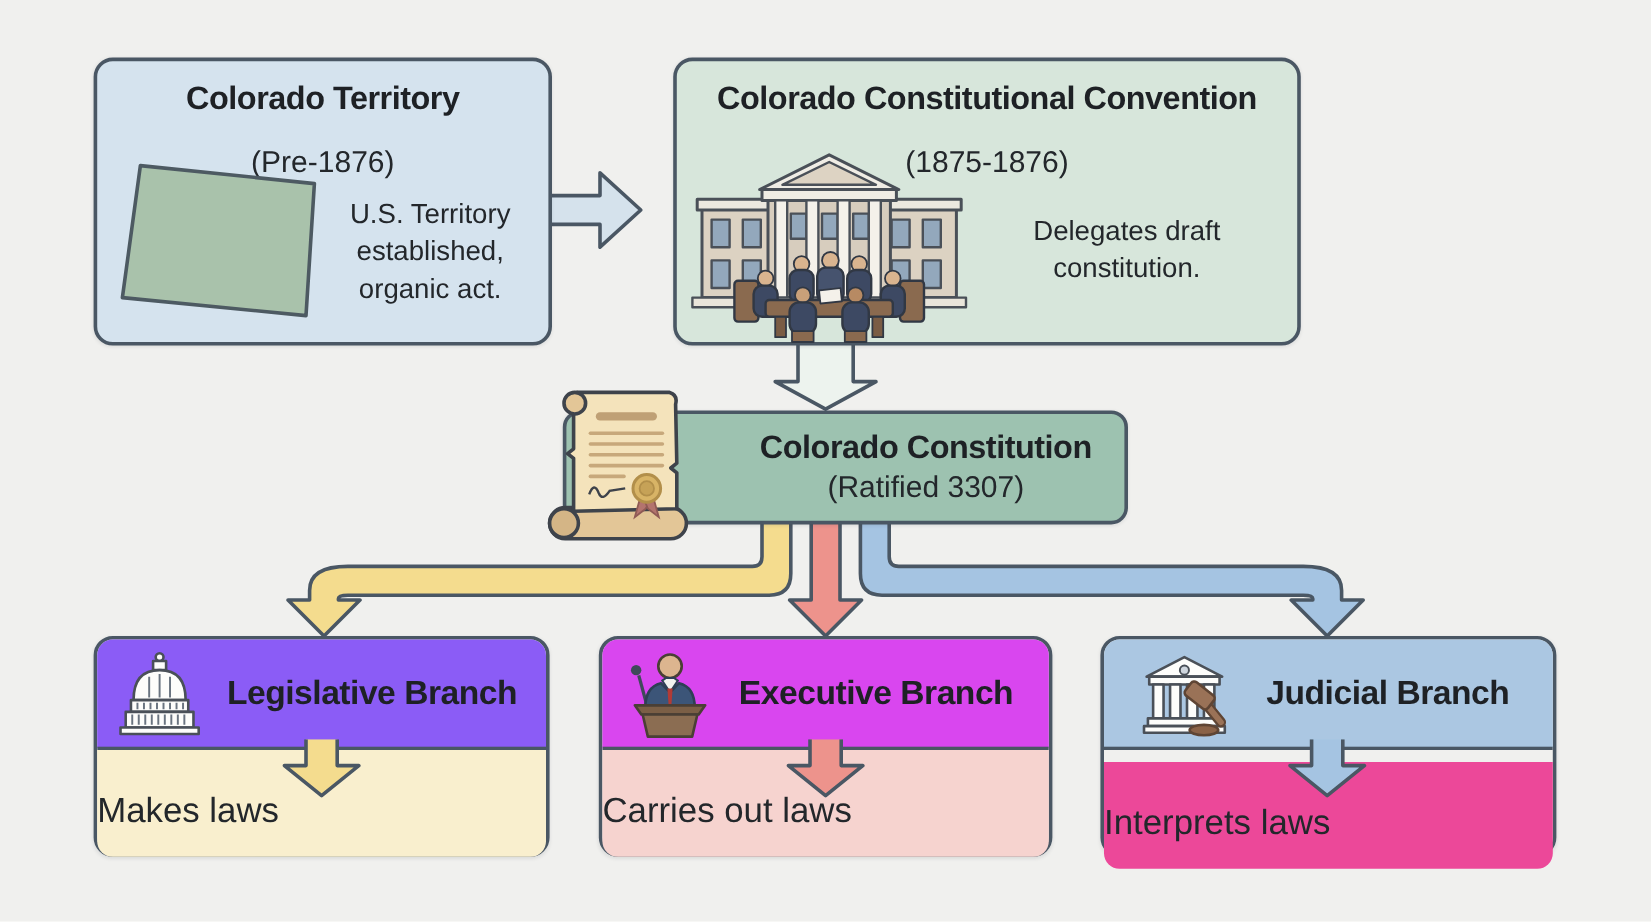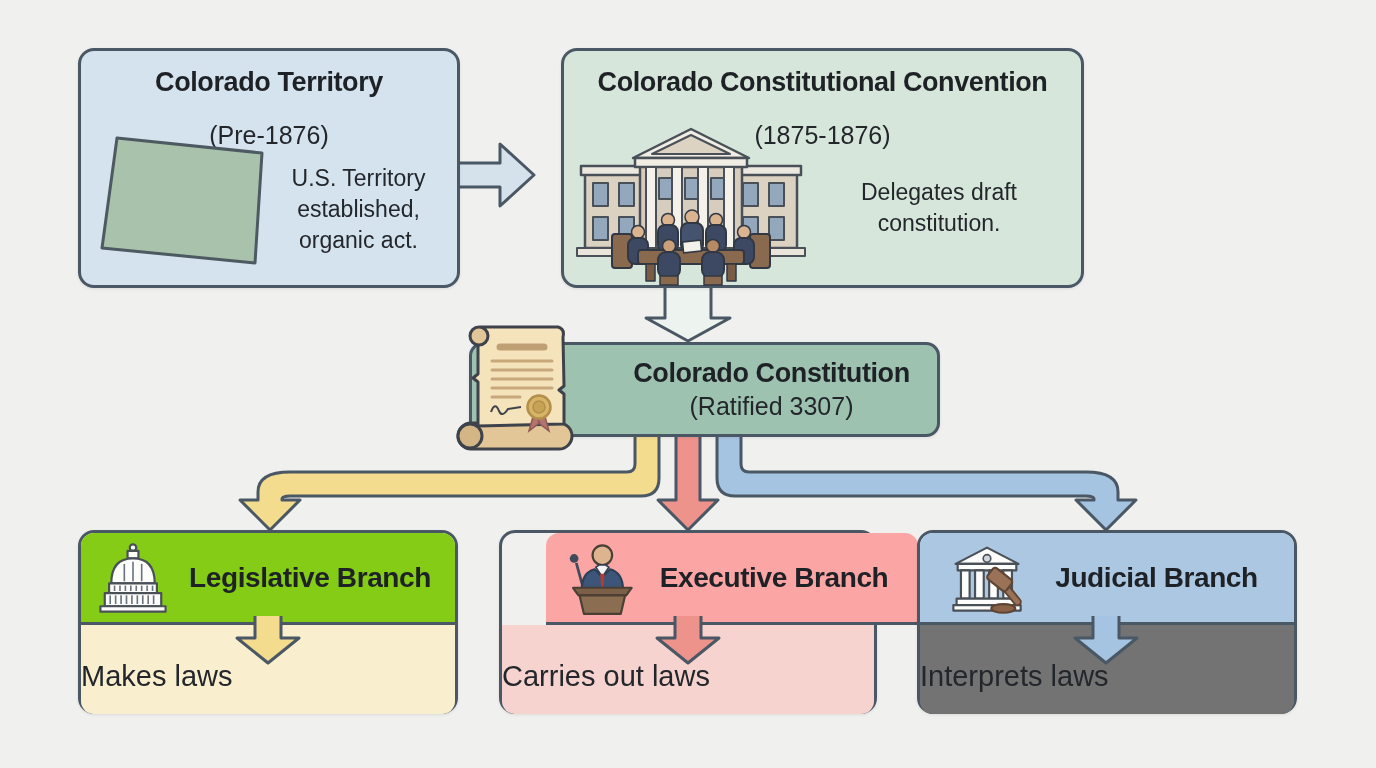--- a/index.html
+++ b/index.html
@@ -159,21 +159,21 @@
       <line x1="44" y1="77" x2="72" y2="77"></line>
     </g>
     <path d="M 43,92 q 4,-11 8,-1 q 3,7 9,-2 l 13,-2" fill="none" stroke="#3e434b" stroke-width="2"></path>
     <polygon points="86,93 81,111 90,104 94,97" fill="#b3746e" stroke="#8f5a55" stroke-width="1.5"></polygon>
     <polygon points="96,93 101,111 92,104 89,97" fill="#b3746e" stroke="#8f5a55" stroke-width="1.5"></polygon>
     <circle cx="91" cy="87" r="11.5" fill="#d8b466" stroke="#b28f4a" stroke-width="2.5"></circle>
     <circle cx="91" cy="87" r="6" fill="#c6a257" stroke="#b28f4a" stroke-width="1.5"></circle>
   </svg>
 
   <div class="branch branch-legislative">
-    <div class="branch-header" style="background-color: #84cc16;">
+    <div class="branch-header" style="background-color: #8b5cf6;">
       <svg class="icon" viewBox="0 0 70 70">
         <g fill="#fdfdfb" stroke="#4a5058" stroke-width="2" stroke-linejoin="round">
           <circle cx="35" cy="7" r="3"></circle>
           <rect x="30" y="10" width="10" height="7"></rect>
           <path d="M 15,40 Q 15,17 35,17 Q 55,17 55,40 Z"></path>
           <rect x="13" y="40" width="44" height="9"></rect>
           <rect x="9" y="49" width="52" height="12"></rect>
           <rect x="5" y="61" width="60" height="5"></rect>
         </g>
         <g stroke="#6a7480" stroke-width="1.5">
@@ -200,21 +200,21 @@
         </g>
       </svg>
       <div class="branch-name">Legislative Branch</div>
     </div>
     <div class="branch-body" style="background-color: rgb(249, 239, 206);">
       <div class="branch-func">Makes laws</div>
     </div>
   </div>
 
   <div class="branch branch-executive">
-    <div class="branch-header" style="background-color: #fca5a5; margin-left: 44px;">
+    <div class="branch-header" style="background-color: #d946ef;">
       <svg class="icon" viewBox="0 0 70 70">
         <circle cx="13" cy="17" r="4" fill="#3f4a5a"></circle>
         <line x1="15" y1="21" x2="21" y2="43" stroke="#3f4a5a" stroke-width="2.5"></line>
         <circle cx="39" cy="14" r="9" fill="#dcb58f" stroke="#4a3f35" stroke-width="2"></circle>
         <path d="M 20,46 Q 20,30 32,27 L 39,34 L 46,27 Q 58,30 58,46 Z" fill="#3c5578" stroke="#2e3f55" stroke-width="2" stroke-linejoin="round"></path>
         <polygon points="33,25 39,34 45,25 42,23 36,23" fill="#f2f2ef" stroke="#2e3f55" stroke-width="1.5"></polygon>
         <polygon points="37,31 41,31 40,45 38,45" fill="#b23b36"></polygon>
         <polygon points="12,44 66,44 61,51 17,51" fill="#7b5f46" stroke="#4a3f35" stroke-width="2" stroke-linejoin="round"></polygon>
         <polygon points="18,51 60,51 56,68 22,68" fill="#8b6d52" stroke="#4a3f35" stroke-width="2" stroke-linejoin="round"></polygon>
       </svg>
@@ -239,21 +239,21 @@
           <rect x="4" y="60" width="62" height="5"></rect>
         </g>
         <circle cx="35" cy="17" r="3.5" fill="#cfd6de" stroke="#4a5058" stroke-width="1.5"></circle>
         <ellipse cx="50" cy="63" rx="11" ry="4" fill="#8a6247" stroke="#5f4534" stroke-width="2"></ellipse>
         <line x1="50" y1="41" x2="63" y2="57" stroke="#5f4534" stroke-width="8" stroke-linecap="round"></line>
         <line x1="50" y1="41" x2="63" y2="57" stroke="#9a7257" stroke-width="4.5" stroke-linecap="round"></line>
         <rect x="36" y="30" width="22" height="13" rx="3" fill="#9a7257" stroke="#5f4534" stroke-width="2" transform="rotate(38 47 36)"></rect>
       </svg>
       <div class="branch-name">Judicial Branch</div>
     </div>
-    <div class="branch-body" style="background-color: #737373;">
+    <div class="branch-body" style="background-color: #ec4899; margin-top: 10px;">
       <div class="branch-func">Interprets laws</div>
     </div>
   </div>
 
   <svg class="branch-arrow arrow-legislative" viewBox="0 0 68 50">
     <path d="M 21,0 L 21,22 L 3,22 L 34,47 L 65,22 L 47,22 L 47,0" stroke="#4a5764" stroke-width="3" stroke-linejoin="round" fill="#f4dc8e"></path>
   </svg>
   <svg class="branch-arrow arrow-executive" viewBox="0 0 68 50">
     <path d="M 21,0 L 21,22 L 3,22 L 34,47 L 65,22 L 47,22 L 47,0" stroke="#4a5764" stroke-width="3" stroke-linejoin="round" fill="#ed938c"></path>
   </svg>

